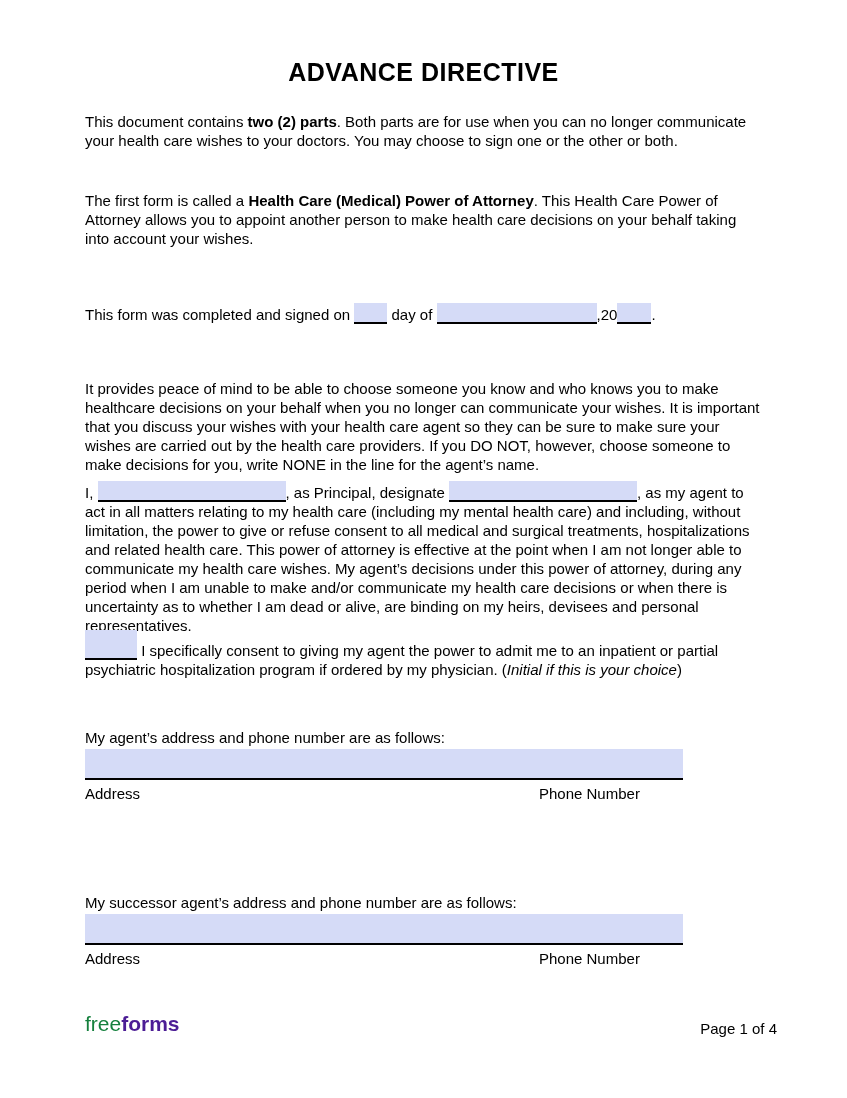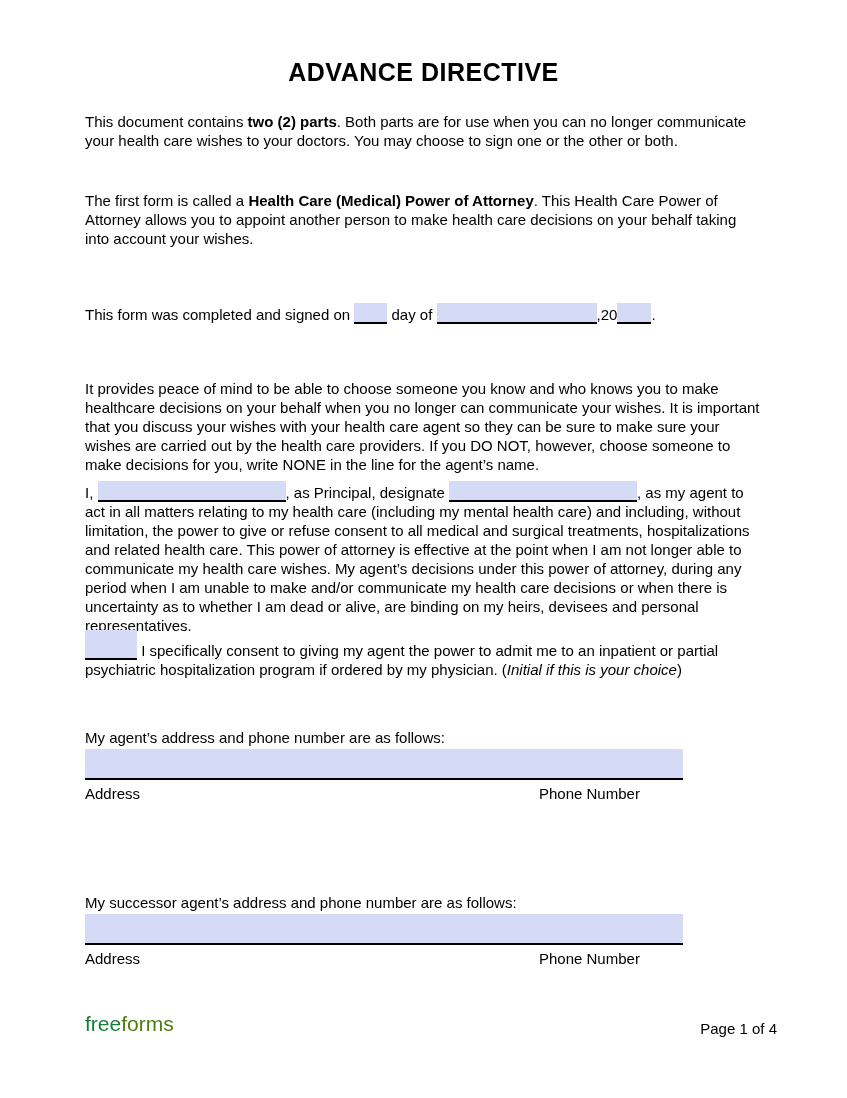--- a/index.html
+++ b/index.html
@@ -33,21 +33,21 @@
     width:598px; height:31px;
     background:var(--field, #d5dbf7);
     border-bottom:2px solid #000;
   }
   .field-labels { position:relative; width:598px; height:19px; margin-top:4px; }
   .lbl-address { position:absolute; left:0; }
   .lbl-phone { position:absolute; left:454px; }
   .footer { position:absolute; left:85px; top:1012px; width:692px; }
   .logo { position:absolute; left:0; top:0; font-size:21px; line-height:24px; }
   .logo-free { color:#15803d; font-weight:400; }
-  .logo-forms { color:#4d7c0f; font-weight:400; }
+  .logo-forms { color:#4c1d95; font-weight:700; }
   .page-num { position:absolute; right:0; top:7px; font-size:15px; }
 </style>
 </head>
 <body>
 
 <div class="page">
 
   <h1 class="block title" style="top:58px;">ADVANCE DIRECTIVE</h1>
 
   <p class="block" style="top:112px;"><span>This document contains </span><span class="b">two (2) parts</span><span>. Both parts are for use when you can no longer communicate your health care wishes to your doctors. You may choose to sign one or the other or both.</span></p>

